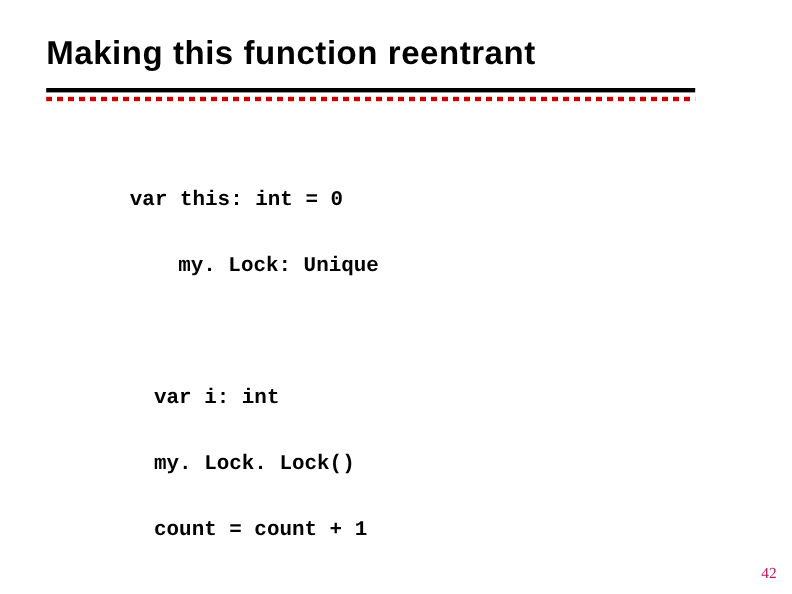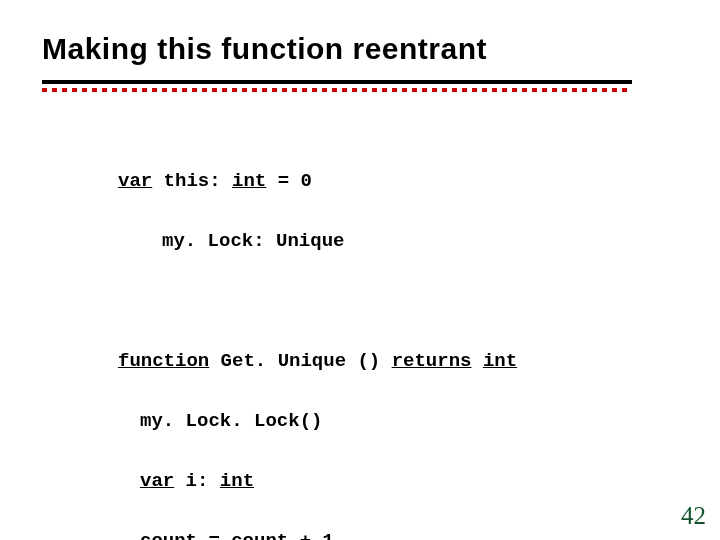--- a/index.html
+++ b/index.html
@@ -55,51 +55,50 @@
     position: absolute;
     top: 136px;
     left: 118px;
     font-family: "Courier New", Courier, monospace;
     font-size: 19px;
     font-weight: bold;
     line-height: 30px;
     color: #000;
     white-space: pre;
   }
-  .u { text-decoration: underline; }
+  .u { }
   .indent1 { display: inline-block; width: 44px; }
   .indent2 { display: inline-block; width: 22px; }
   .pagenum {
     position: absolute;
     bottom: 10px;
     right: 14px;
     font-family: "Times New Roman", Times, serif;
-    font-size: 25px;
-    color: #14532d;
+    font-size: 14px;
+    color: #be185d;
   }
 </style>
 </head>
 <body>
 
 <div class="slide">
 
   <div class="title">Making this function reentrant</div>
 
   <div class="rule">
     <div class="topbar"></div>
     <div class="dash"></div>
   </div>
 
   <div class="codeblock">
 <div><span class="u">var</span><span> this: </span><span class="u">int</span><span> = 0</span></div>
 <div><span class="indent1"></span><span>my. Lock: Unique</span></div>
 <div>&nbsp;</div>
-<div><span class="u">function</span><span> Get. Unique () </span><span class="u">returns</span> <span class="u">int</span></div>
+<div><span class="indent2"></span><span class="u">var</span><span> i: </span><span class="u">int</span></div>
 <div><span class="indent2"></span><span>my. Lock. Lock()</span></div>
-<div><span class="indent2"></span><span class="u">var</span><span> i: </span><span class="u">int</span></div>
 <div><span class="indent2"></span><span>count = count + 1</span></div>
 
 
 
 
   </div>
 
   <div class="pagenum">42</div>
 </div>
 

